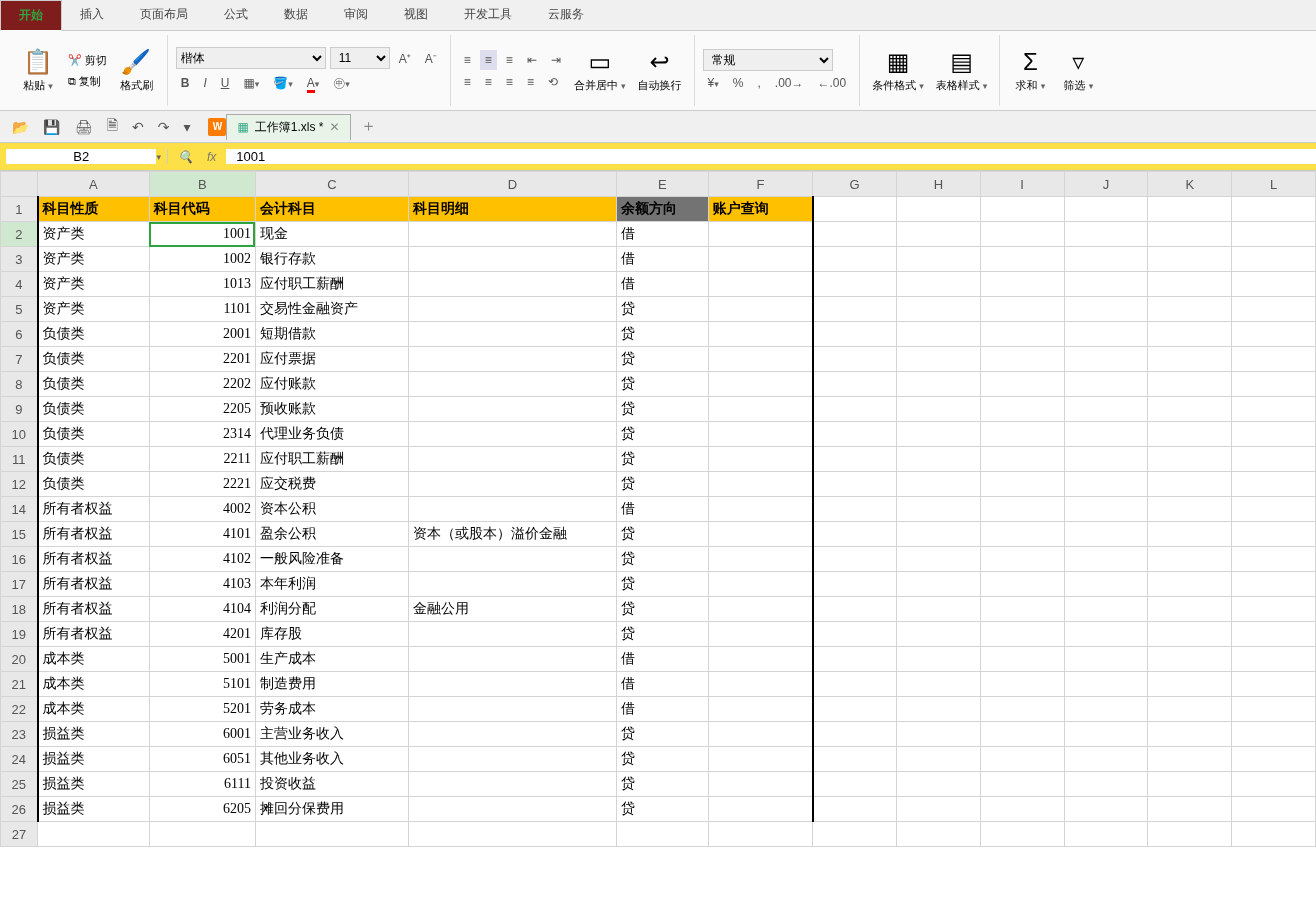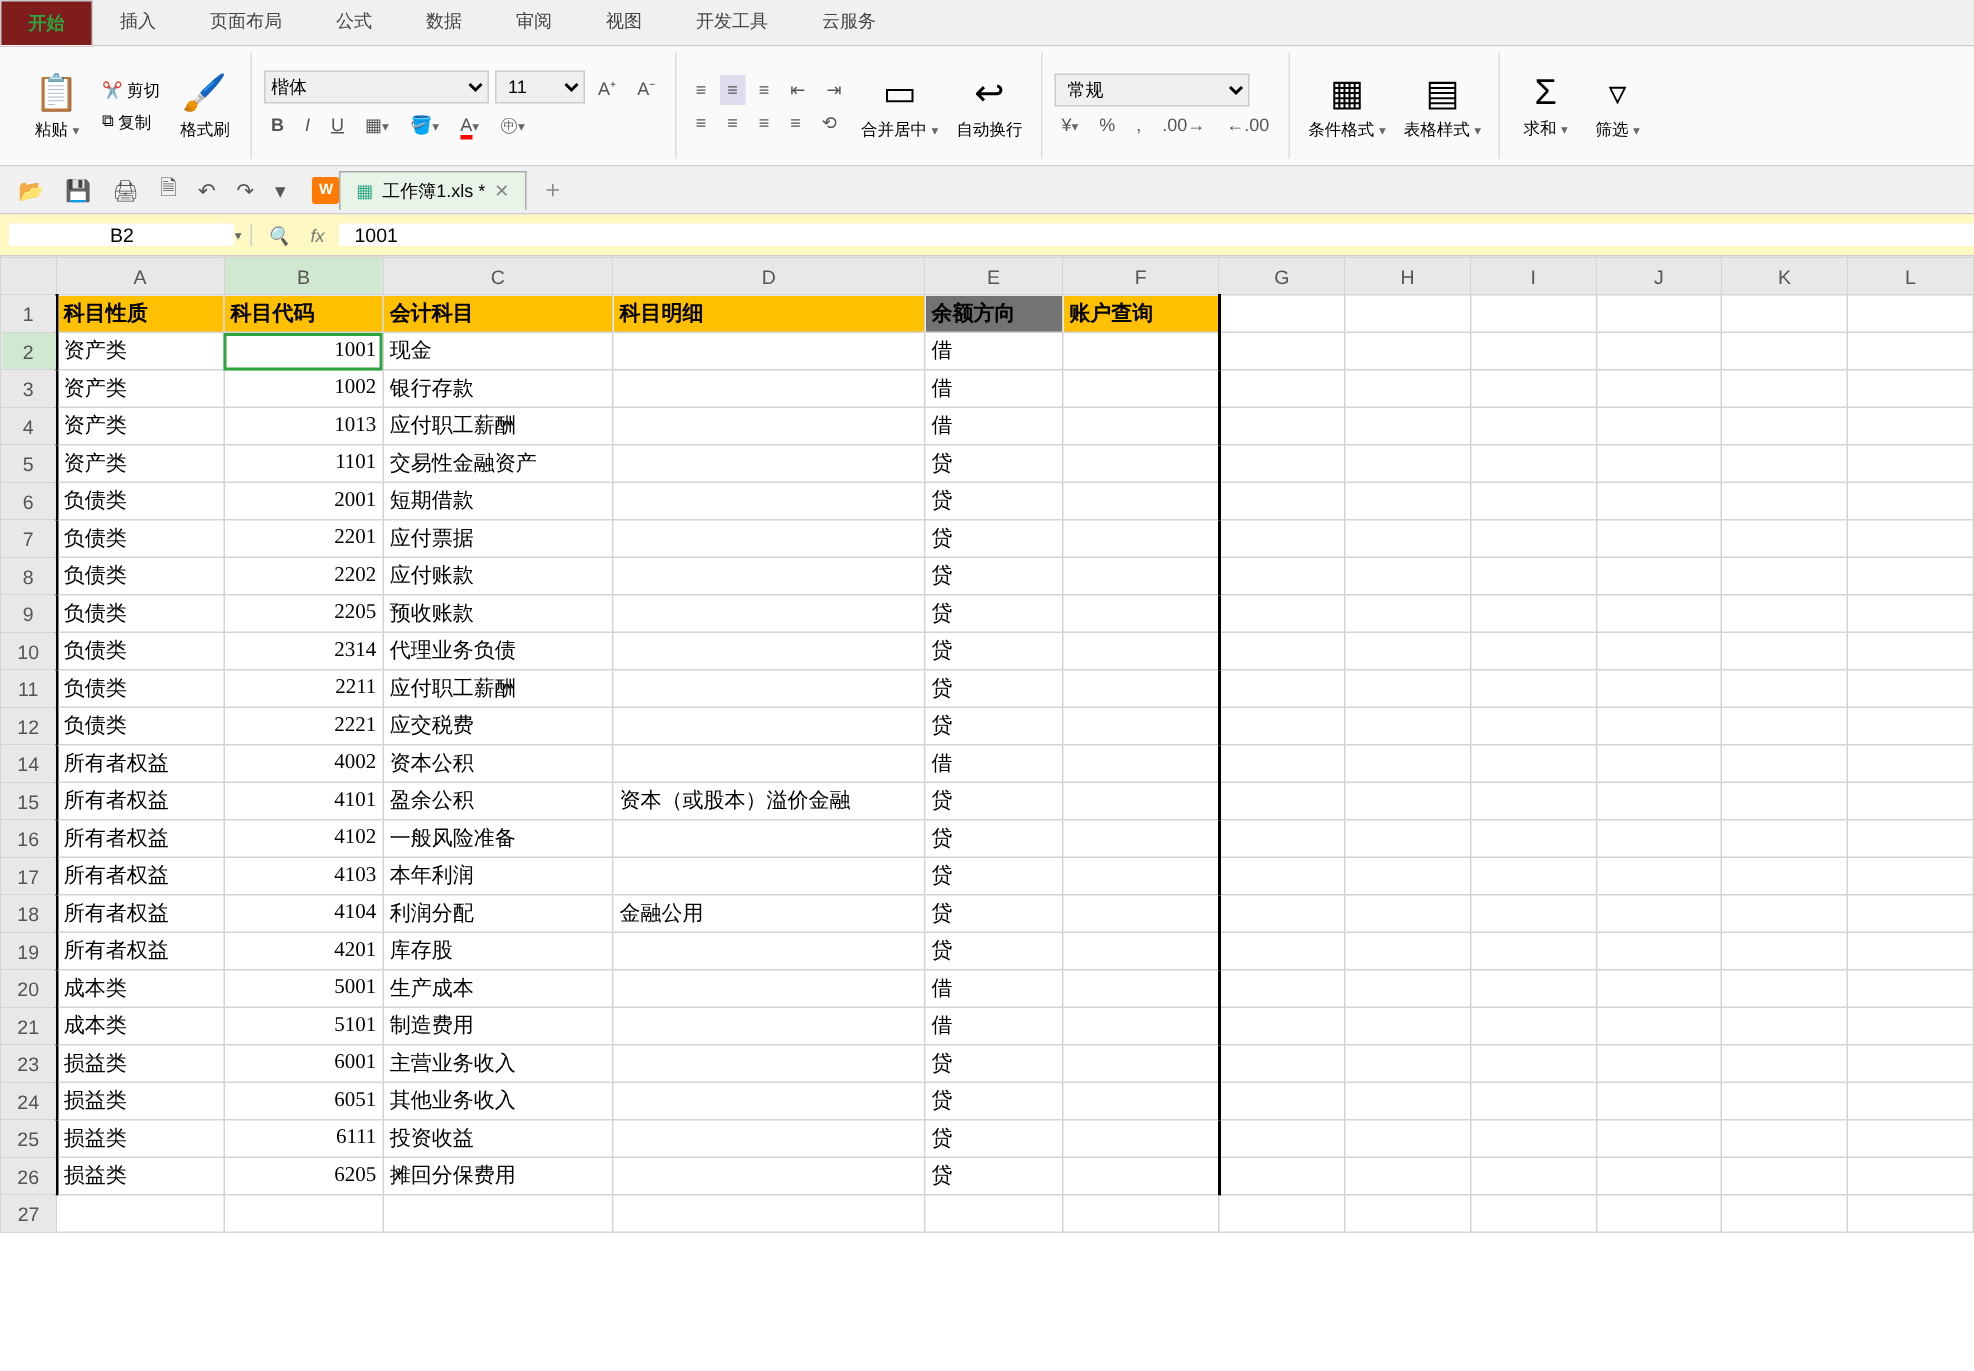--- a/index.html
+++ b/index.html
@@ -29,21 +29,21 @@
 
 .qa-bar { display: flex; align-items: center; background: #f0f0f0; border-bottom: 1px solid #ccc; padding: 4px 8px; gap: 6px; height: 32px; }
 .qa-icon { padding: 2px 4px; cursor: pointer; color: #555; font-size: 14px; }
 .doc-tabs { display: flex; align-items: center; margin-left: 8px; }
 .doc-tab { display: flex; align-items: center; gap: 6px; padding: 4px 10px; background: #e8f4e8; border: 1px solid #aaa; border-bottom: none; cursor: pointer; font-size: 12px; }
 .doc-tab .close { color: #888; font-size: 12px; }
 .new-tab { padding: 4px 10px; cursor: pointer; color: #888; font-size: 16px; }
 .wps-logo { width: 18px; height: 18px; background: #ff7b00; color: #fff; display: flex; align-items: center; justify-content: center; font-size: 10px; font-weight: bold; border-radius: 2px; }
 
 
-.fbar { display: flex; align-items: center; border-bottom: 1px solid #ccc; background: #fef9c3; height: 28px; }
+.fbar { display: flex; align-items: center; border-bottom: 1px solid #ccc; background: #fde047; height: 28px; }
 .name-box { width: 168px; border-right: 1px solid #ccc; padding: 0 6px; display: flex; align-items: center; }
 .name-box input { border: none; width: 100%; text-align: center; font-size: 13px; outline: none; }
 .fbar-btns { display: flex; padding: 0 6px; gap: 6px; }
 .fbar-btn { padding: 2px 4px; cursor: pointer; color: #777; font-style: italic; }
 .formula-input { flex: 1; border: none; padding: 0 10px; font-size: 13px; outline: none; }
 
 
 .sheet-area { position: relative; overflow: auto; height: calc(100vh - 168px); }
 table.grid { border-collapse: collapse; table-layout: fixed; }
 table.grid th, table.grid td { border: 1px solid #d4d4d4; height: 25px; font-size: 14px; font-family: KaiTi, "楷体", serif; }
@@ -541,20 +541,35 @@
           <td class="">借</td>
           <td class="thick-r"></td>
           <td class=""></td>
           <td class=""></td>
           <td class=""></td>
           <td class=""></td>
           <td class=""></td>
           <td class=""></td>
         </tr>
         <tr>
+          <th class="row-hd">22</th>
+          <td class="thick-l">成本类</td>
+          <td class="num">5201</td>
+          <td class="">劳务成本</td>
+          <td class=""></td>
+          <td class="">借</td>
+          <td class="thick-r"></td>
+          <td class=""></td>
+          <td class=""></td>
+          <td class=""></td>
+          <td class=""></td>
+          <td class=""></td>
+          <td class=""></td>
+        </tr>
+        <tr>
           <th class="row-hd">23</th>
           <td class="thick-l">损益类</td>
           <td class="num">6001</td>
           <td class="">主营业务收入</td>
           <td class=""></td>
           <td class="">贷</td>
           <td class="thick-r"></td>
           <td class=""></td>
           <td class=""></td>
           <td class=""></td>

